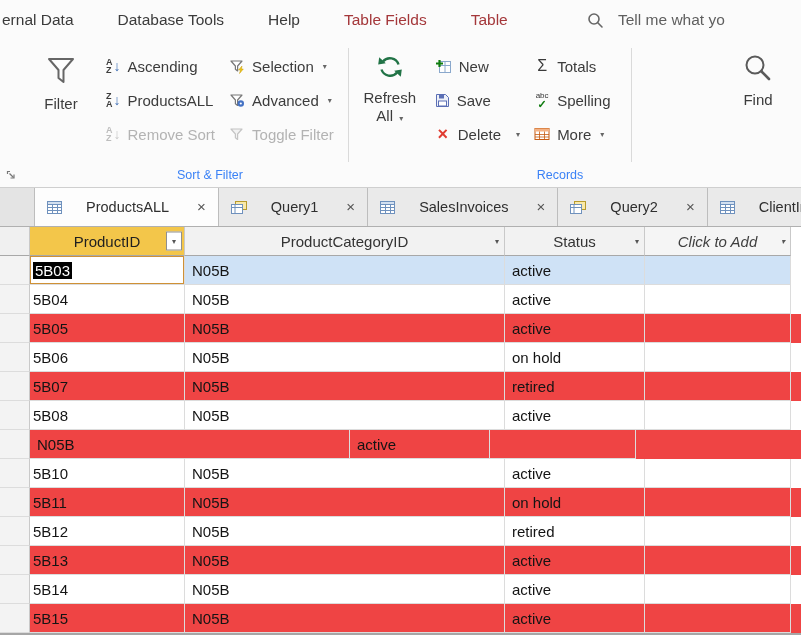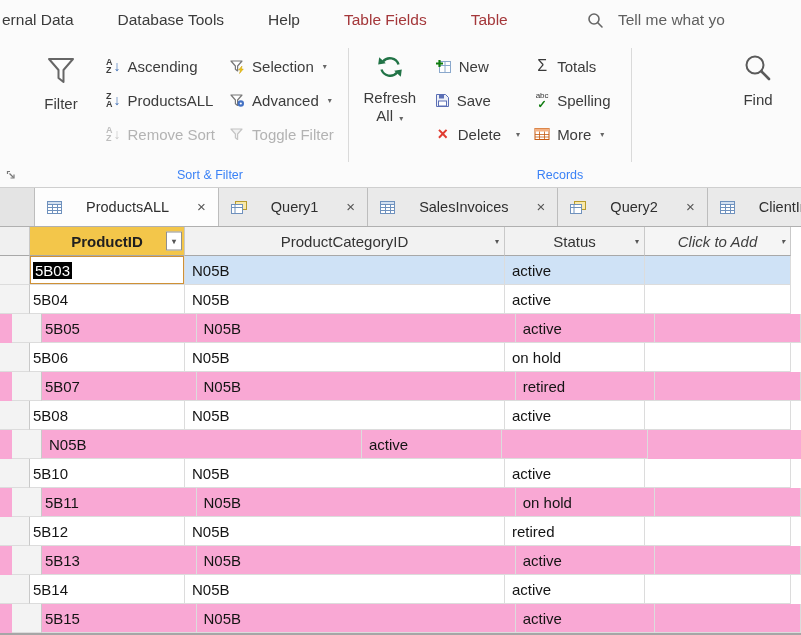--- a/index.html
+++ b/index.html
@@ -61,30 +61,30 @@
   .tab .close { font-size:15px; color:#555; margin-left:4px; line-height:14px; }
 
   
   .sheet { background:#fff; }
   .hrow { display:flex; height:29px; }
   .hcell { position:relative; display:flex; align-items:center; justify-content:center;
            font-size:15px; color:#333; background:#f2f2f2;
            border-right:1px solid #c9c9c9; border-bottom:1px solid #a8a8a8; cursor:default; }
   .hc-sel { width:30px; background:#f0f0f0; }
   .c1 { width:155px; } .c2 { width:320px; } .c3 { width:140px; } .c4 { width:146px; }
-  .hcell.colsel { background:var(--selected-header,#f3c64a); color:#1f1f1f; font-weight:700;text-align:center; }
+  .hcell.colsel { background:var(--selected-header,#f3c64a); color:#1f1f1f; font-weight:400;text-align:center; }
   .hcell .dd { position:absolute; right:5px; top:50%; transform:translateY(-50%);
                font-size:8px; color:#555; }
   .hcell .dd.boxed { width:16px; height:19px; right:2px; background:#fff;
                      border:1px solid #8f8f8f; display:flex; align-items:center;
                      justify-content:center; transform:translateY(-50%); }
   .hcell.addnew { font-style:italic; color:#3f3f3f; background:#f5f5f5; }
 
   .drow { display:flex; height:29px; background:#fff; }
-  .drow.stripe { background:#f9a8d4;padding-left:12px; }
+  .drow.stripe { background:#ef4444; }
   .dcell { display:flex; align-items:center; padding:0 7px; font-size:15px; color:#141414;
            border-right:1px solid #dcdcdc; border-bottom:1px solid #dcdcdc;
            overflow:hidden; cursor:default; background:transparent; }
   .dcell.sel { width:30px; background:#f3f3f3; border-right:1px solid #c9c9c9; padding:0; }
   .dcell.c1 { padding:0 3px; }
   .drow.rsel .dcell { background:var(--selected-row,#cfe2f6);text-align:center; }
   .drow.rsel .dcell.sel { background:#f3f3f3; }
   .drow.rsel .dcell.c1.editing { background:#fff; box-shadow:inset 0 0 0 1px #cf9136; }
   .hl { background:#000; color:#fff; padding:0 2px; }
   .bottom-edge { height:2px; background:#a6a6a6; }

